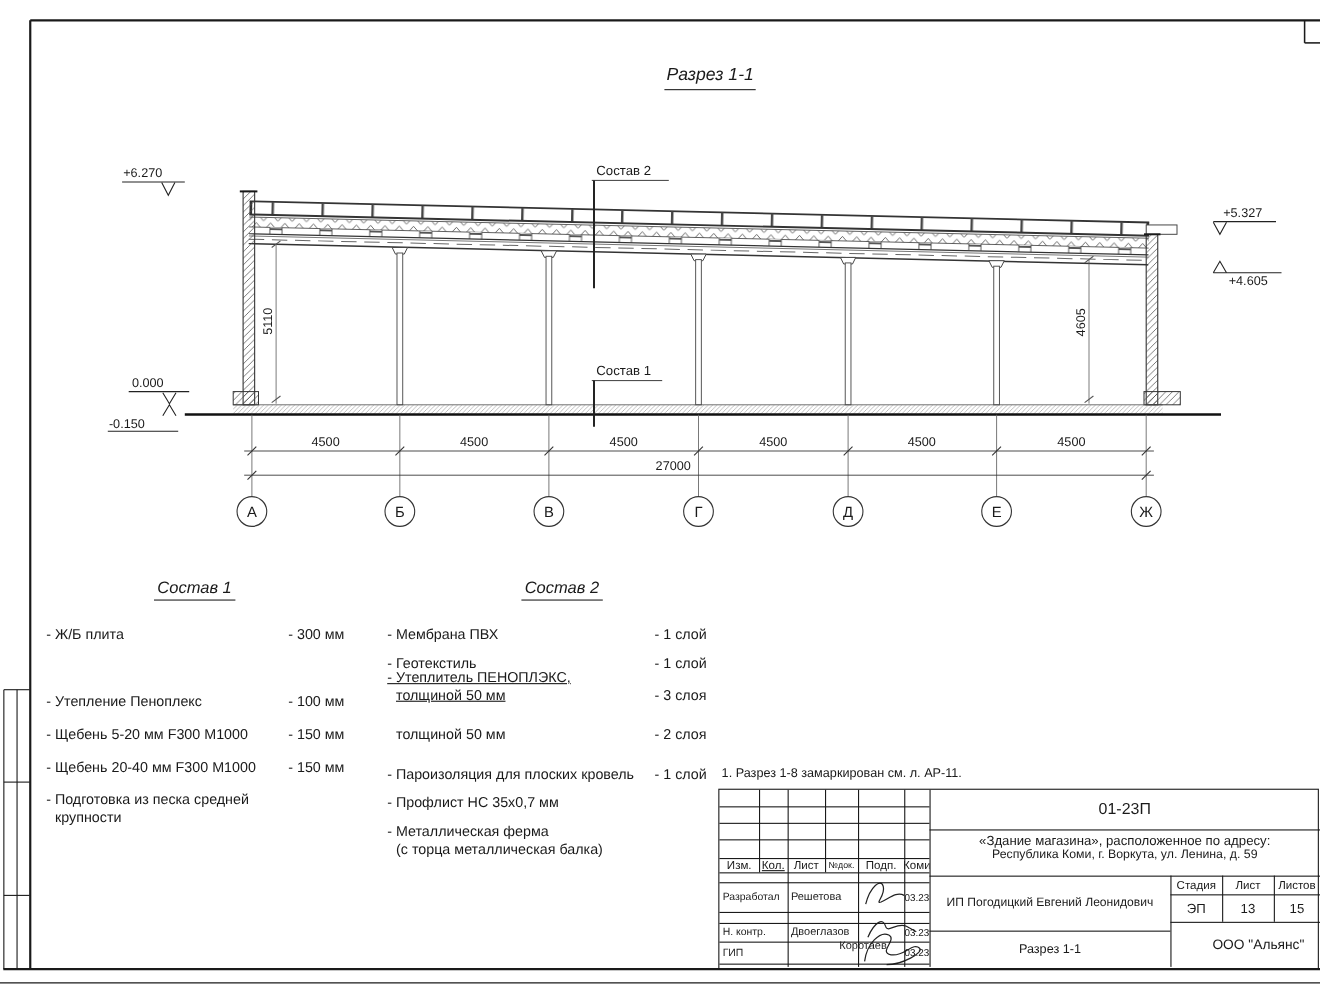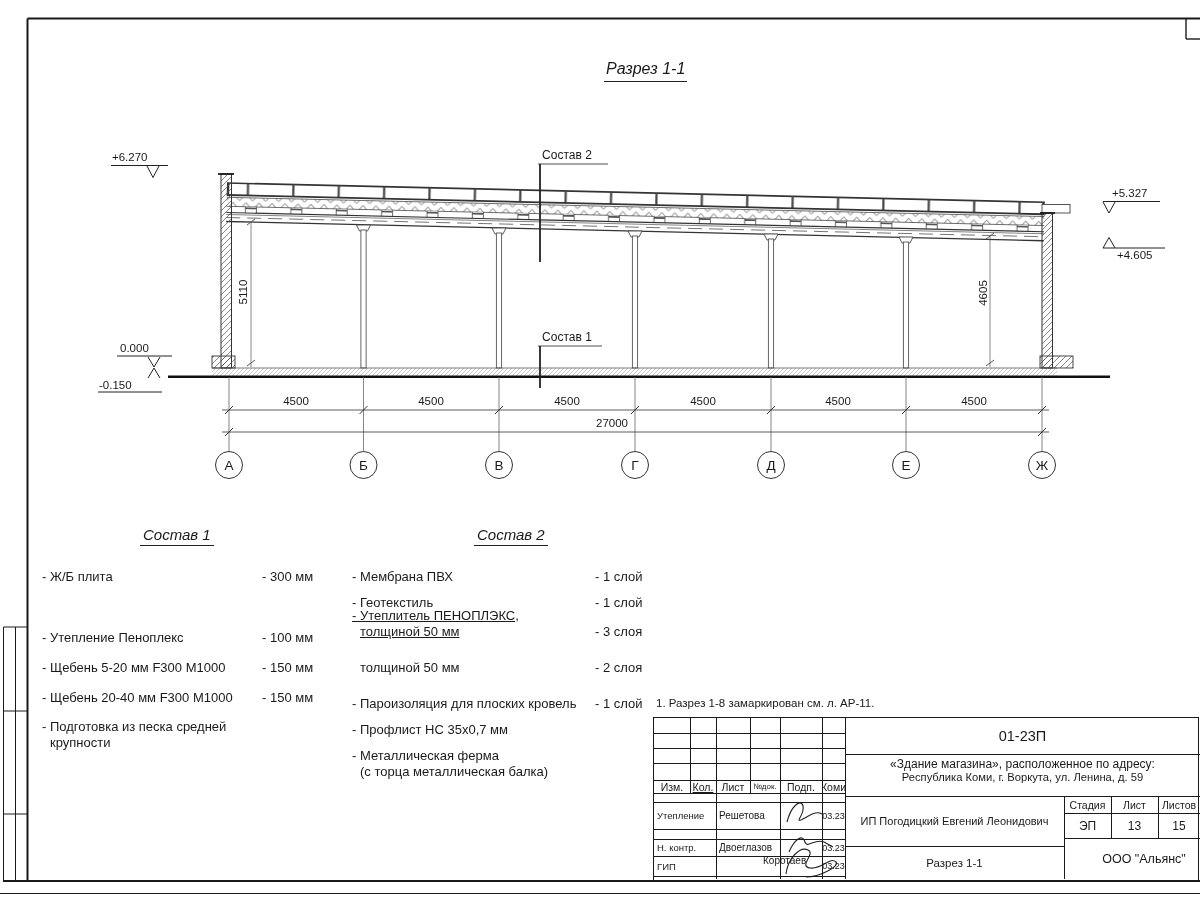--- a/index.html
+++ b/index.html
@@ -298,21 +298,21 @@
     <div class="vl" style="left:457px;top:78px;height:42px;"></div>
     <div class="vl" style="left:504px;top:78px;height:42px;"></div>
 
     <div class="cell" style="left:0;top:62px;width:36px;height:13px;font-size:10.5px;">Изм.</div>
     <div class="cell" style="left:36px;top:62px;width:26px;height:13px;font-size:10.5px;text-decoration:underline;">Кол.</div>
     <div class="cell" style="left:62px;top:62px;width:34px;height:13px;font-size:10.5px;">Лист</div>
     <div class="cell" style="left:96px;top:62px;width:30px;height:13px;font-size:8px;">№док.</div>
     <div class="cell" style="left:126px;top:62px;width:42px;height:13px;font-size:10.5px;">Подп.</div>
     <div class="cell" style="left:168px;top:62px;width:23px;height:13px;font-size:10.5px;">Коми</div>
 
-    <div class="cell left" style="left:3px;top:84px;width:58px;height:27px;font-size:9.5px;">Утепление</div>
+    <div class="cell left" style="left:3px;top:84px;width:58px;height:27px;font-size:9.5px;">Разработал</div>
     <div class="cell left" style="left:65px;top:84px;width:60px;height:27px;font-size:10px;">Решетова</div>
     <div class="cell" style="left:168px;top:84px;width:23px;height:27px;font-size:9px;">03.23</div>
     <div class="cell left" style="left:3px;top:121px;width:58px;height:17px;font-size:9.5px;">Н. контр.</div>
     <div class="cell left" style="left:65px;top:121px;width:60px;height:17px;font-size:10px;">Двоеглазов</div>
     <div class="cell" style="left:168px;top:121px;width:23px;height:17px;font-size:9px;">03.23</div>
     <div class="cell left" style="left:3px;top:138px;width:58px;height:20px;font-size:9.5px;">ГИП</div>
     <div class="cell left" style="left:65px;top:132px;width:64px;height:20px;font-size:10px;margin-left:44px;">Коротаев</div>
     <div class="cell" style="left:168px;top:138px;width:23px;height:20px;font-size:9px;">03.23</div>
 
     <div class="cell" style="left:191px;top:0;width:355px;height:36px;font-size:14.5px;">01-23П</div>

